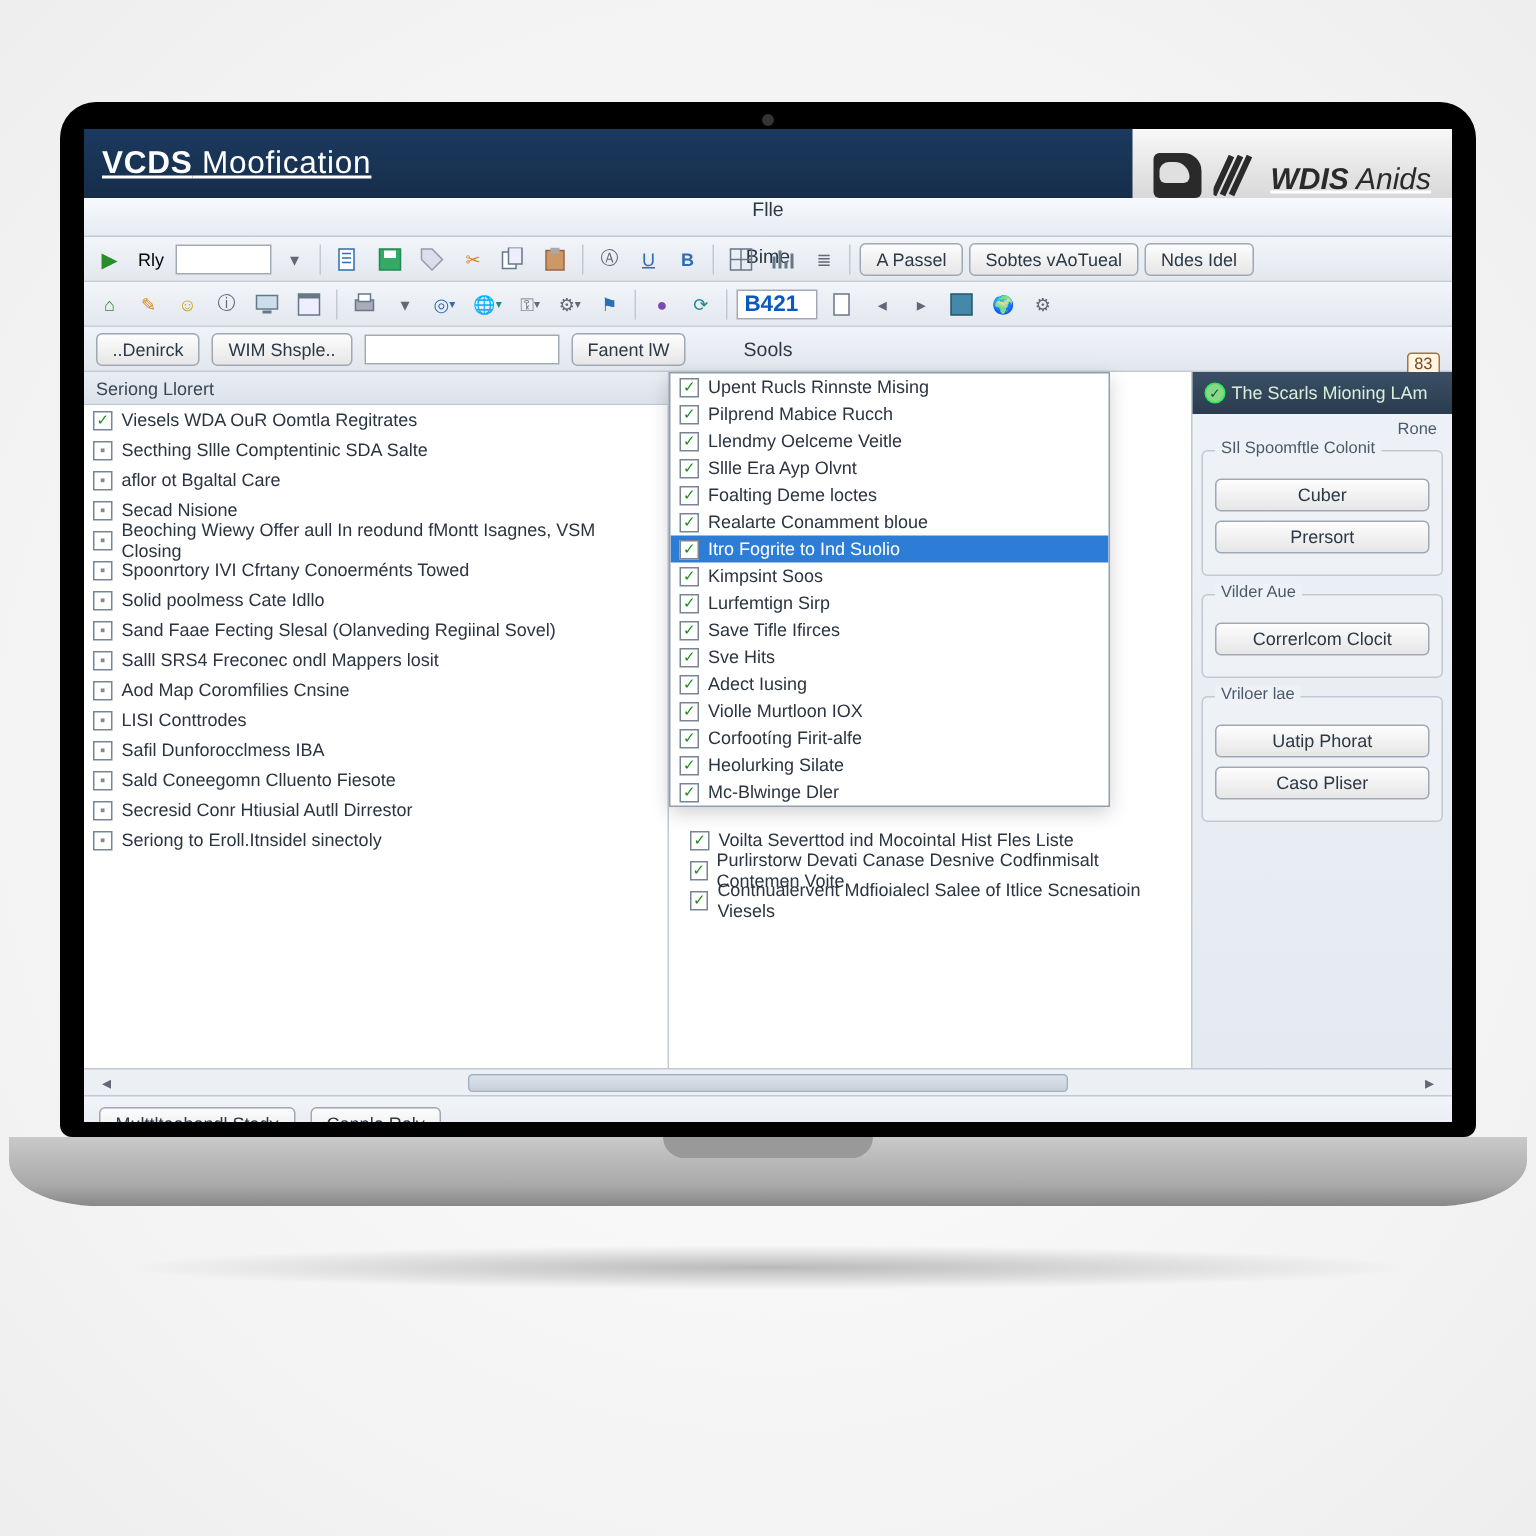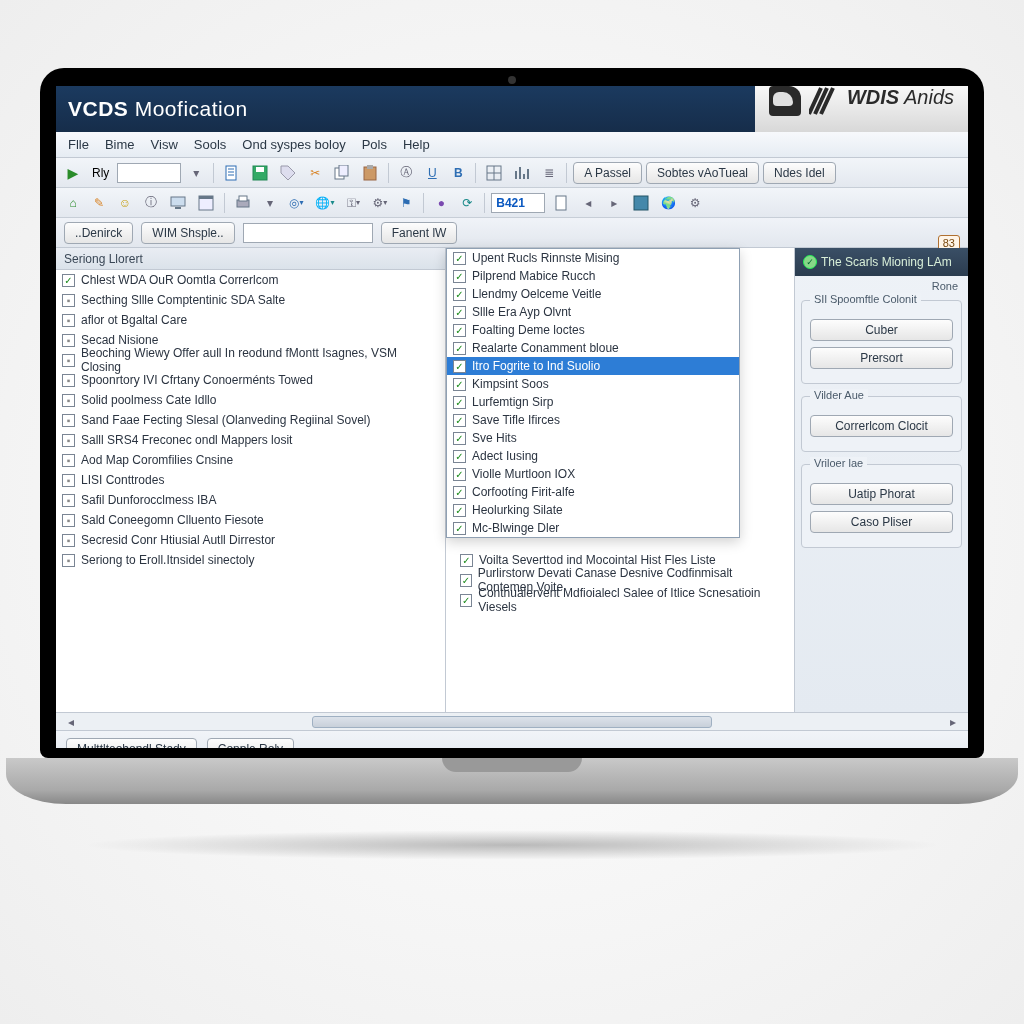--- a/index.html
+++ b/index.html
@@ -35,45 +35,45 @@
   border-radius: 0 0 20px 20px;
 }
 .shadow {
   position: absolute; top: 830px; left: 80px; width: 864px; height: 30px;
   background: radial-gradient(ellipse, rgba(0,0,0,0.25) 0%, transparent 70%);
 }
 
 .titlebar {
   height: 46px; background: linear-gradient(#1b3a5f, #162d4a);
   display: flex; justify-content: space-between; align-items: center;
-  padding: 0 0 0 12px; color: #fff;
+  padding: 0 0 0 12px; color: #fff; text-decoration: underline;
 }
 .titlebar .title { font-size: 21px; font-weight: 300; letter-spacing: 0.5px; }
 .titlebar .title b { font-weight: 700; }
 .brand {
   background: linear-gradient(#f8f8f8,#d8d8d8);
-  color: #2a2a2a; height: 100%; display: flex; align-items: flex-start;
+  color: #2a2a2a; height: 100%; display: flex; align-items: flex-end;
   padding: 0 14px; gap: 8px;
 }
 .brand .logo {
   width: 32px; height: 30px; background: #2a2a2a; border-radius: 4px 12px 4px 4px;
   position: relative;
 }
 .brand .logo::after {
   content:''; position:absolute; top:6px; left:4px; width:20px; height: 14px;
   background: #e0e0e0; border-radius: 6px 10px 4px 4px;
 }
 .brand .text { font-size: 20px; font-style: italic; }
 .brand .text b { font-weight: 800; font-style: italic; }
 .brand .suf { font-weight: 400; }
 
 .menubar {
   height: 26px; background: linear-gradient(#f7f9fc,#e6ecf3);
   display: flex; align-items: center; gap: 16px; padding: 0 12px;
-  border-bottom: 1px solid #c2c9d3; font-size: 13px; color:#2b3846;
+  border-bottom: 1px solid #c2c9d3; font-size: 13px; color:#2b3846;flex-direction:column;
 }
 .menubar span { cursor: default; }
 
 .toolbar {
   height: 30px; background: linear-gradient(#f2f5f9,#e3e8ef);
   border-bottom: 1px solid #c7ced7; display: flex; align-items: center;
   gap: 4px; padding: 0 6px; font-size: 12px;
 }
 .tb-btn {
   height: 22px; min-width: 22px; display:flex; align-items:center; justify-content:center;
@@ -81,21 +81,21 @@
 }
 .tb-sep { width: 1px; height: 20px; background:#c2c9d3; margin: 0 2px; }
 .pill-btn {
   background: linear-gradient(#fdfdfd,#e6e6e6);
   border: 1px solid #9fa8b3; border-radius: 4px;
   height: 22px; padding: 0 10px; font-size: 12px; display:inline-flex;
   align-items:center; color:#2b3846; cursor:default;
 }
 .input-small {
   height: 20px; border: 1px solid #9fa8b3; background:#fff; padding:0 4px;
-  font-size:12px; width: 64px;
+  font-size:15px; width: 64px;
 }
 .play { color:#2a8c2a; font-size:14px; }
 .ico { width:16px; height:16px; display:inline-block; }
 
 .filterbar {
   height: 30px; background: linear-gradient(#f0f3f8,#e2e7ee);
   border-bottom: 1px solid #c2c9d3; display:flex; align-items:center; gap:8px;
   padding: 0 8px;
 }
 .input-wide { height:20px; border:1px solid #9fa8b3; background:#fff; width:130px; }
@@ -339,21 +339,21 @@
       <div class="pill-btn">Fanent lW</div>
       <span class="badge">83</span>
     </div>
 
     <div class="main">
       <div class="leftpane">
         <div class="panehead">Seriong Llorert</div>
         <div class="tree" id="left-tree">
             <div class="tree-row">
               <span class="tree-check on">✓</span>
-              <span>Chlest WDA OuR Oomtla Correrlcom</span>
+              <span>Viesels WDA OuR Oomtla Regitrates</span>
             </div>
             <div class="tree-row">
               <span class="tree-check off">▪</span>
               <span>Secthing Sllle Comptentinic SDA Salte</span>
             </div>
             <div class="tree-row">
               <span class="tree-check off">▪</span>
               <span>aflor ot Bgaltal Care</span>
             </div>
             <div class="tree-row">

